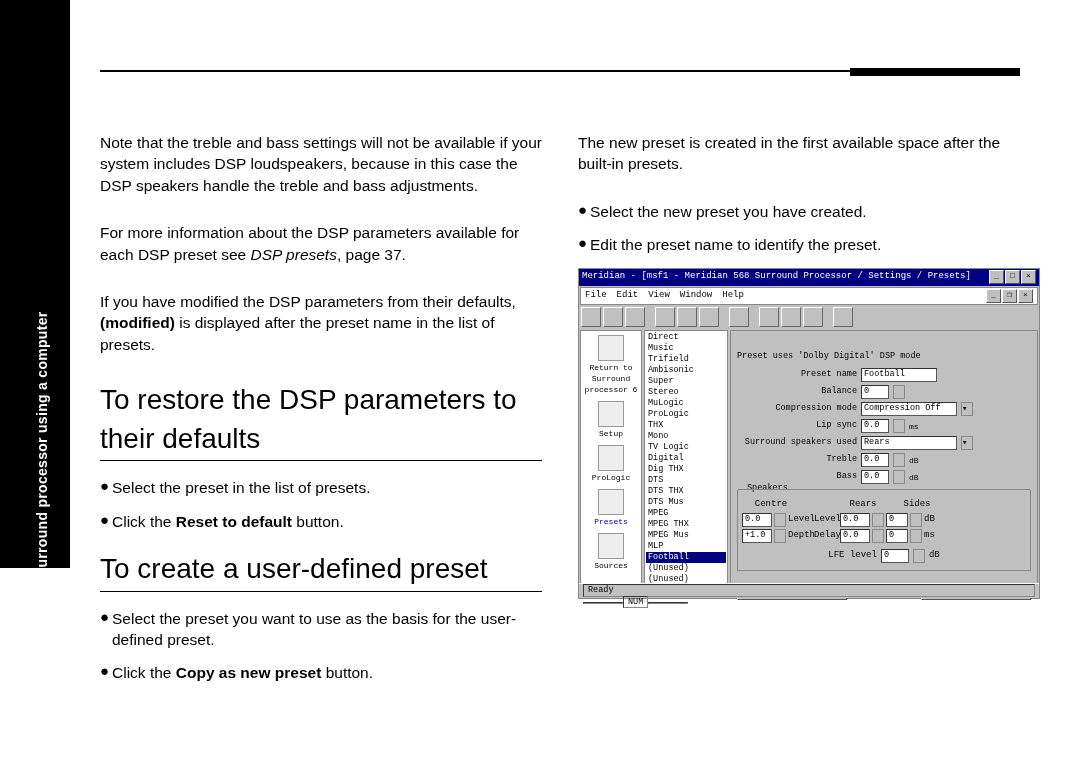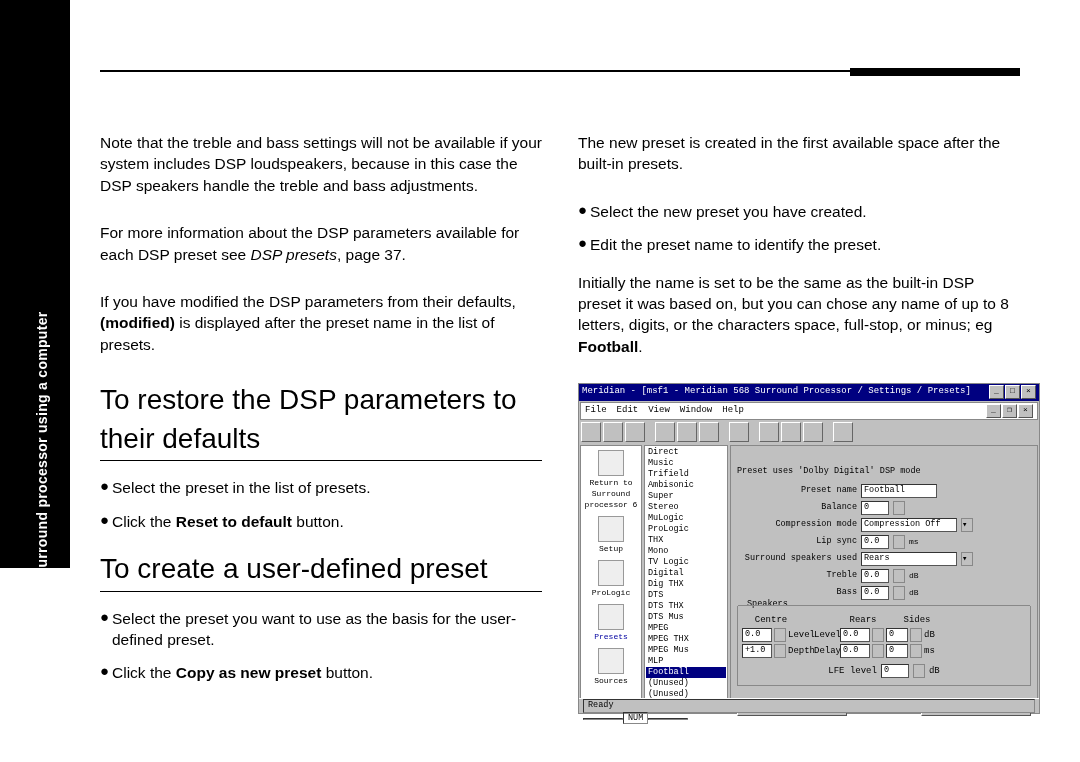--- a/index.html
+++ b/index.html
@@ -331,23 +331,20 @@
     <div class="col">
       <p class="para">The new preset is created in the first available space after the built-in presets.</p>
       <div class="bullet">
           <span class="dot">●</span>
           <span class="txt">Select the new preset you have created.</span>
         </div>
       <div class="bullet">
           <span class="dot">●</span>
           <span class="txt">Edit the preset name to identify the preset.</span>
         </div>
-      <p class="para" style="margin-top:16px">
-        <span>Initially the name is set to be the same as the built-in DSP preset it was based on, but you can chose any name of up to 8 letters, digits, or the characters space, full-stop, or minus; eg </span><b>Football</b><span>.</span>
-      </p>
 
       <div class="screenshot-box">
         <div class="titlebar">
           <span>Meridian - [msf1 - Meridian 568 Surround Processor / Settings / Presets]</span>
           <span class="titlebar-btns">
             <span class="tb-btn">_</span>
             <span class="tb-btn">□</span>
             <span class="tb-btn">×</span>
           </span>
         </div>

